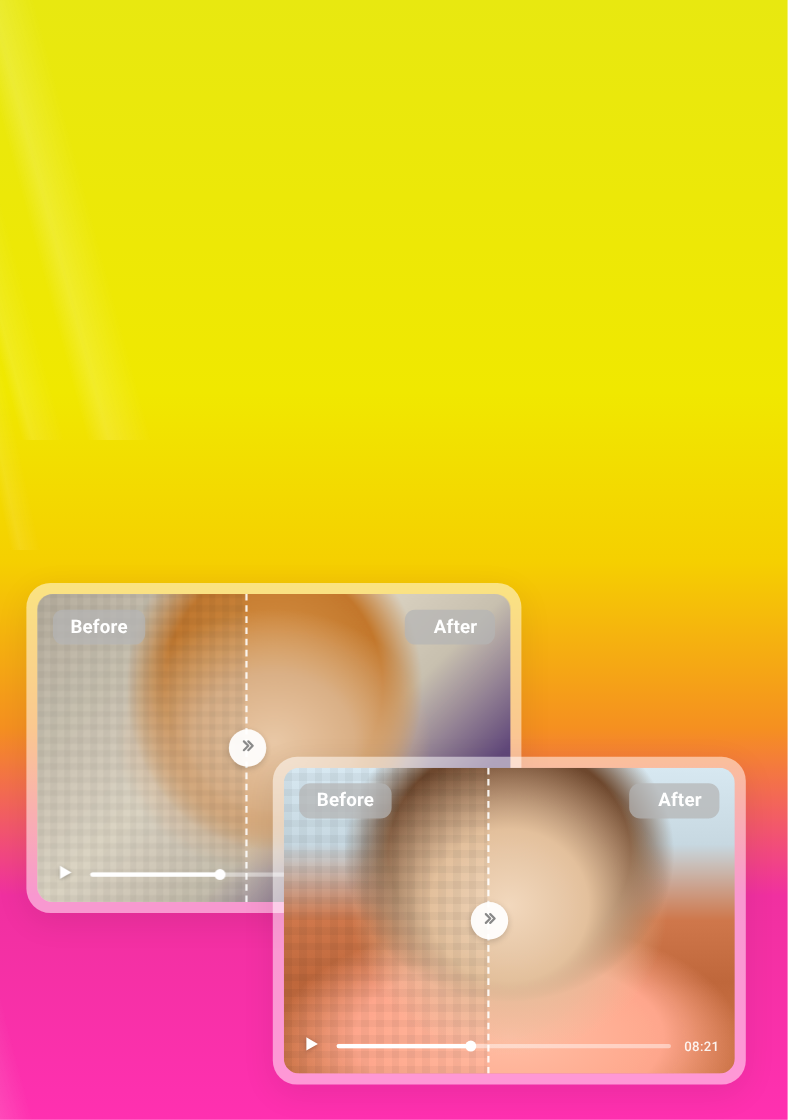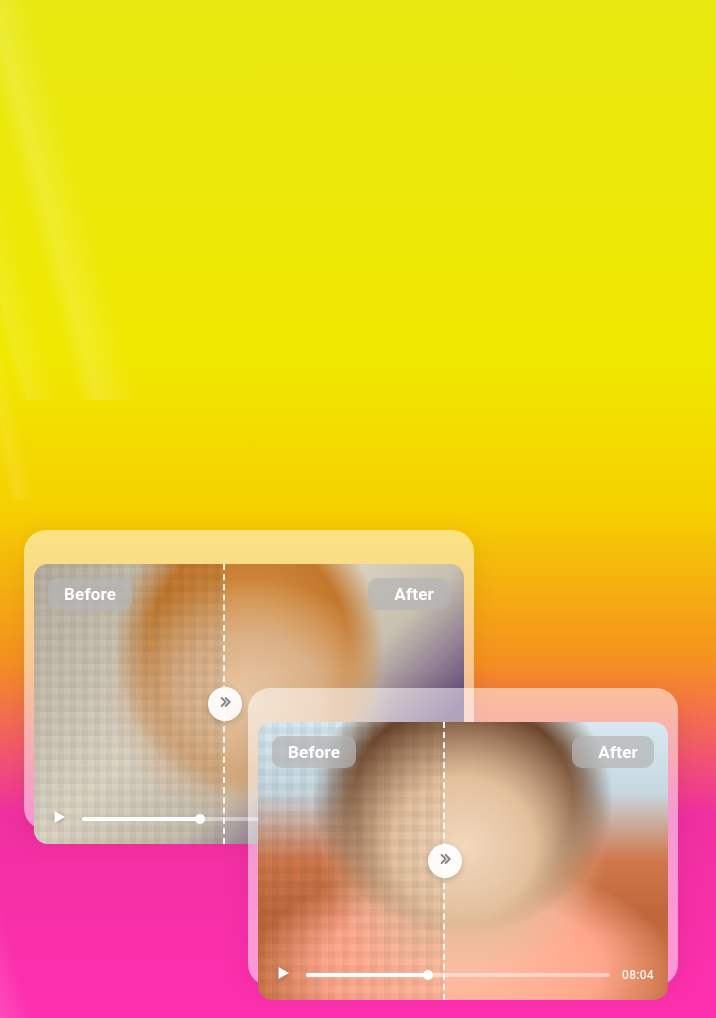--- a/index.html
+++ b/index.html
@@ -36,21 +36,20 @@
       padding: 10px;
       box-shadow: 0 8px 30px rgba(0,0,0,0.08);
     }
     
     .card-inner {
       position: relative;
       width: 100%;
       height: 100%;
       border-radius: 14px;
       overflow: hidden;
-      margin-top: 24px;
     }
     
     .card-1 {
       left: 24px;
       top: 530px;
       width: 450px;
       height: 300px;
     }
     
     .card-2 {
@@ -292,16 +291,16 @@
         <span>
           <svg viewBox="0 0 24 24">
               <path d="M6 4l14 8-14 8z"></path>
             </svg>
         </span>
       </div>
       <div class="progress">
         <div class="progress-fill"></div>
         <div class="progress-dot"></div>
       </div>
-      <div class="timestamp">08:04</div>
+      <div class="timestamp">08:21</div>
     </div>
   </div>
 </div>
 
 </body></html>

